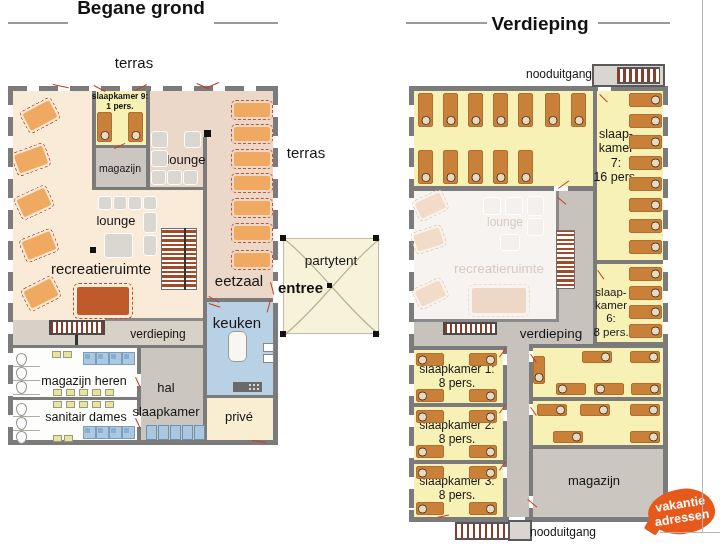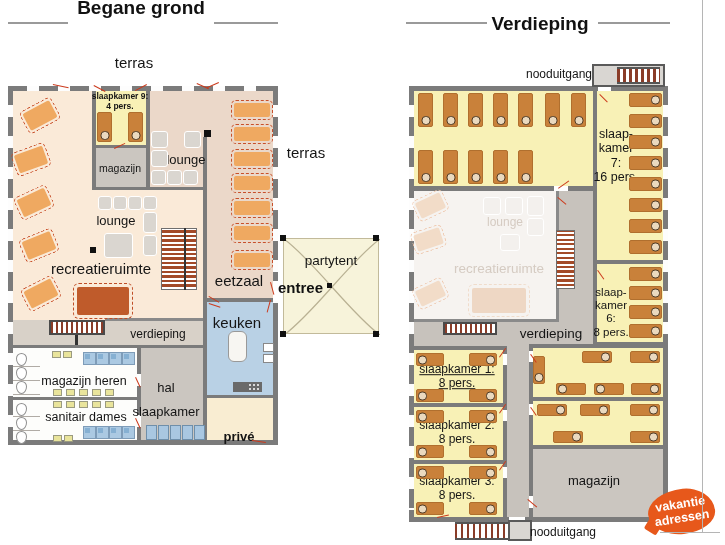--- a/index.html
+++ b/index.html
@@ -206,47 +206,47 @@
   <div class="gap" style="left:509px;top:517px;width:16px;height:5px;"></div>
 
   <div class="stairs-v" style="left:556px;top:230px;width:19px;height:59px;"></div>
   <div class="railing" style="left:443px;top:322px;width:54px;height:13px;"></div>
   <div class="platform" style="left:592px;top:64px;width:73px;height:23px;"></div>
   <div class="stairs-h" style="left:617px;top:67px;width:43px;height:17px;"></div>
   <div class="platform" style="left:508px;top:520px;width:24px;height:21px;"></div>
   <div class="stairs-h" style="left:455px;top:522px;width:53px;height:18px;"></div>
 
   <div class="lbl s8" style="left:120px;top:101px;">slaapkamer 9:
-4 pers.</div>
+1 pers.</div>
   <div class="lbl s10" style="left:120px;top:168px;">magazijn</div>
   <div class="lbl s13" style="left:186px;top:160px;">lounge</div>
   <div class="lbl s13" style="left:116px;top:221px;">lounge</div>
   <div class="lbl s15" style="left:101px;top:269px;">recreatieruimte</div>
   <div class="lbl s15" style="left:239px;top:281px;">eetzaal</div>
   <div class="lbl s12" style="left:158px;top:335px;">verdieping</div>
   <div class="lbl s15" style="left:237px;top:323px;">keuken</div>
   <div class="lbl s13" style="left:166px;top:388px;">hal</div>
   <div class="lbl s13" style="left:166px;top:412px;">slaapkamer</div>
-  <div class="lbl s13" style="left:239px;top:437px;font-weight:bold;">privé</div>
+  <div class="lbl s13" style="left:239px;top:417px;">privé</div>
   <div class="lbl s125" style="left:84px;top:381px;">magazijn heren</div>
   <div class="lbl s125" style="left:86px;top:417px;">sanitair dames</div>
 
   <div class="lbl s12" style="left:559px;top:75px;">nooduitgang</div>
   <div class="lbl s125" style="left:616px;top:156px;">slaap-
 kamer
 7:
 16 pers.</div>
   <div class="lbl s11" style="left:611px;top:312px;">slaap-
 kamer
 6:
 8 pers.</div>
   <div class="lbl s12 faded" style="left:505px;top:223px;">lounge</div>
   <div class="lbl s135 faded" style="left:499px;top:269px;">recreatieruimte</div>
   <div class="lbl s135" style="left:551px;top:334px;">verdieping</div>
-  <div class="lbl s12" style="left:457px;top:377px;text-decoration:underline;">slaapkamer 1:
+  <div class="lbl s12" style="left:457px;top:377px;">slaapkamer 1:
 8 pers.</div>
   <div class="lbl s12" style="left:457px;top:433px;">slaapkamer 2:
 8 pers.</div>
   <div class="lbl s12" style="left:457px;top:489px;">slaapkamer 3:
 8 pers.</div>
   <div class="lbl s13" style="left:594px;top:481px;">magazijn</div>
   <div class="lbl s12" style="left:563px;top:533px;">nooduitgang</div>
 
   <div class="table-cf" style="left:472px;top:288px;width:54px;height:25px;"></div>
 

